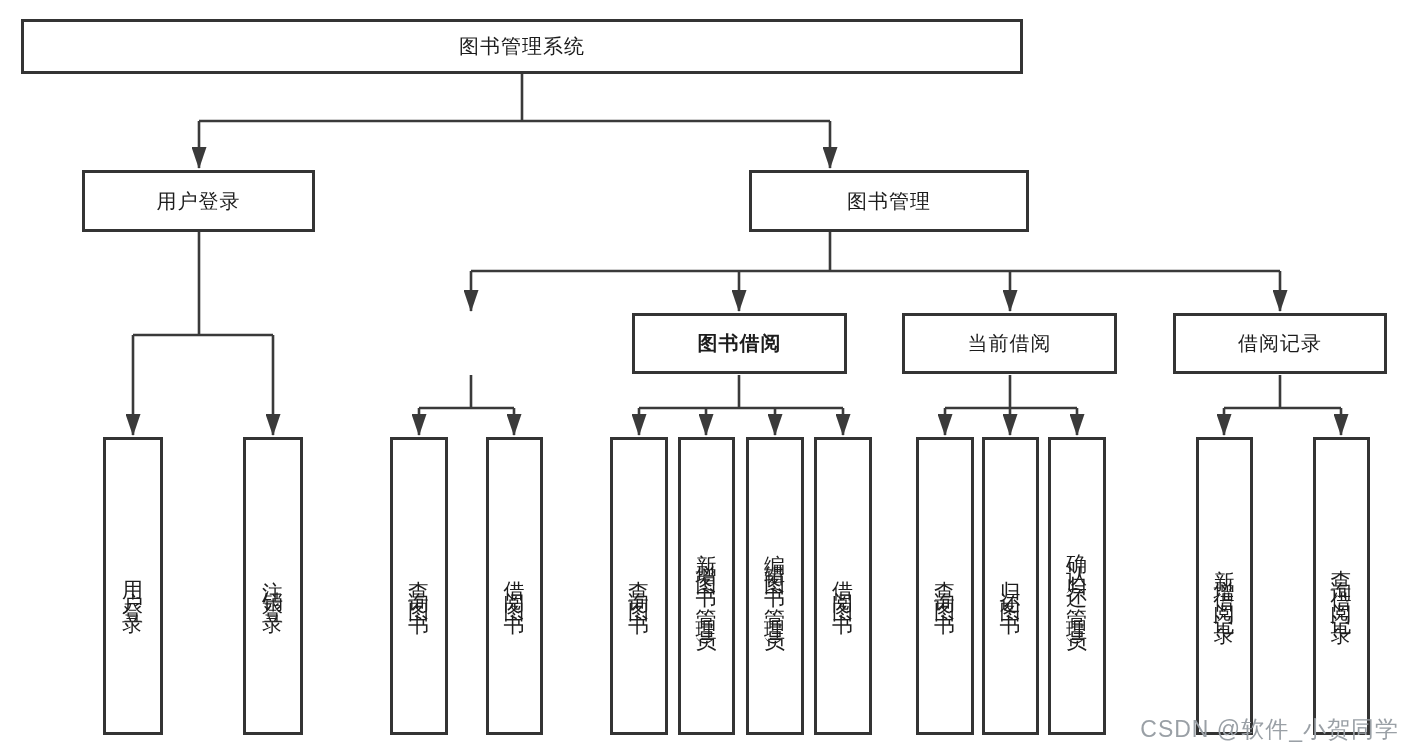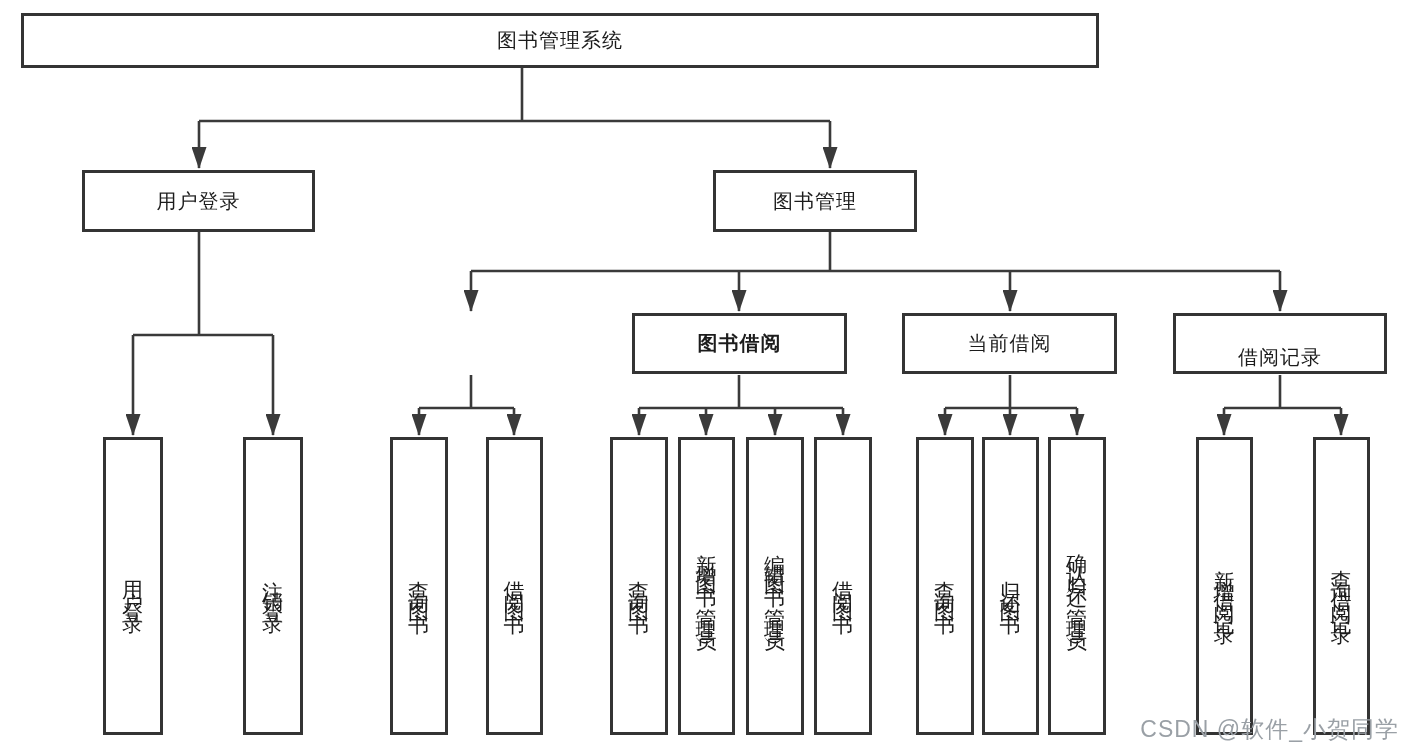--- a/index.html
+++ b/index.html
@@ -125,38 +125,38 @@
       </g>
 
       <g>
         <path d="M1280,375 V408 M1224,408 H1341"></path>
         <line x1="1224" y1="408" x2="1224" y2="435" marker-end="url(#ah)"></line>
         <line x1="1341" y1="408" x2="1341" y2="435" marker-end="url(#ah)"></line>
       </g>
     </g>
   </svg>
 
-  <div class="hbox" style="left:21px; top:13px; width:1078px; height:55px;">
+  <div class="hbox" style="left:21px; top:19px; width:1002px; height:55px;">
     <span>图书管理系统</span>
   </div>
 
   <div class="hbox" style="left:82px; top:170px; width:233px; height:62px;">
     <span>用户登录</span>
   </div>
-  <div class="hbox" style="left:713px; top:170px; width:204px; height:62px;">
+  <div class="hbox" style="left:749px; top:170px; width:280px; height:62px;">
     <span>图书管理</span>
   </div>
 
   <div class="hbox" style="left:632px; top:313px; width:215px; height:61px;font-weight:bold;">
     <span>图书借阅</span>
   </div>
   <div class="hbox" style="left:902px; top:313px; width:215px; height:61px;font-family:Liberation Serif, serif;">
     <span>当前借阅</span>
   </div>
-  <div class="hbox" style="left:1173px; top:313px; width:214px; height:61px;align-items:flex-end;">
+  <div class="hbox" style="left:1173px; top:313px; width:214px; height:61px;">
     <span>借阅记录</span>
   </div>
 
   <div class="vbox" style="left:103px; width:60px;">
     <span>用户登录</span>
   </div>
   <div class="vbox" style="left:243px; width:60px;">
     <span>注销登录</span>
   </div>
 

